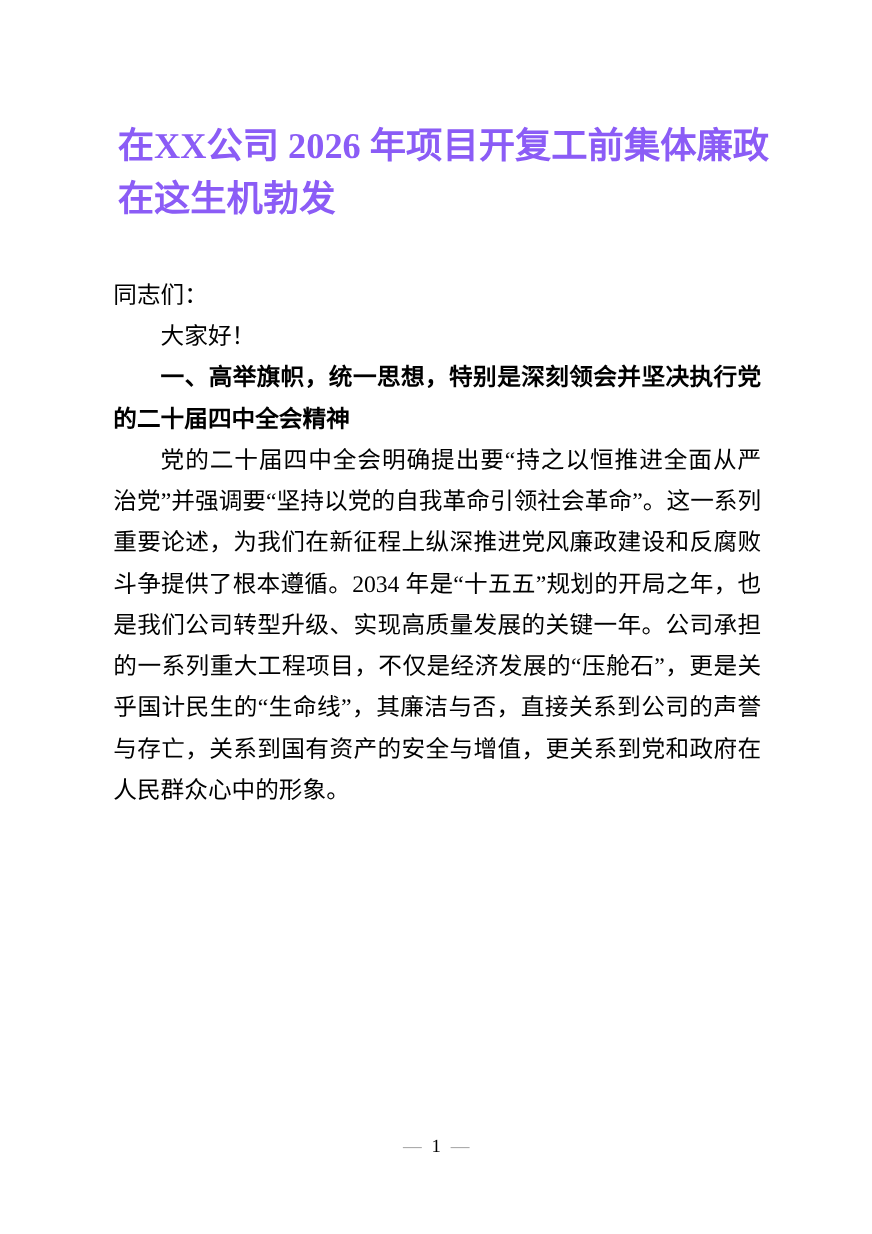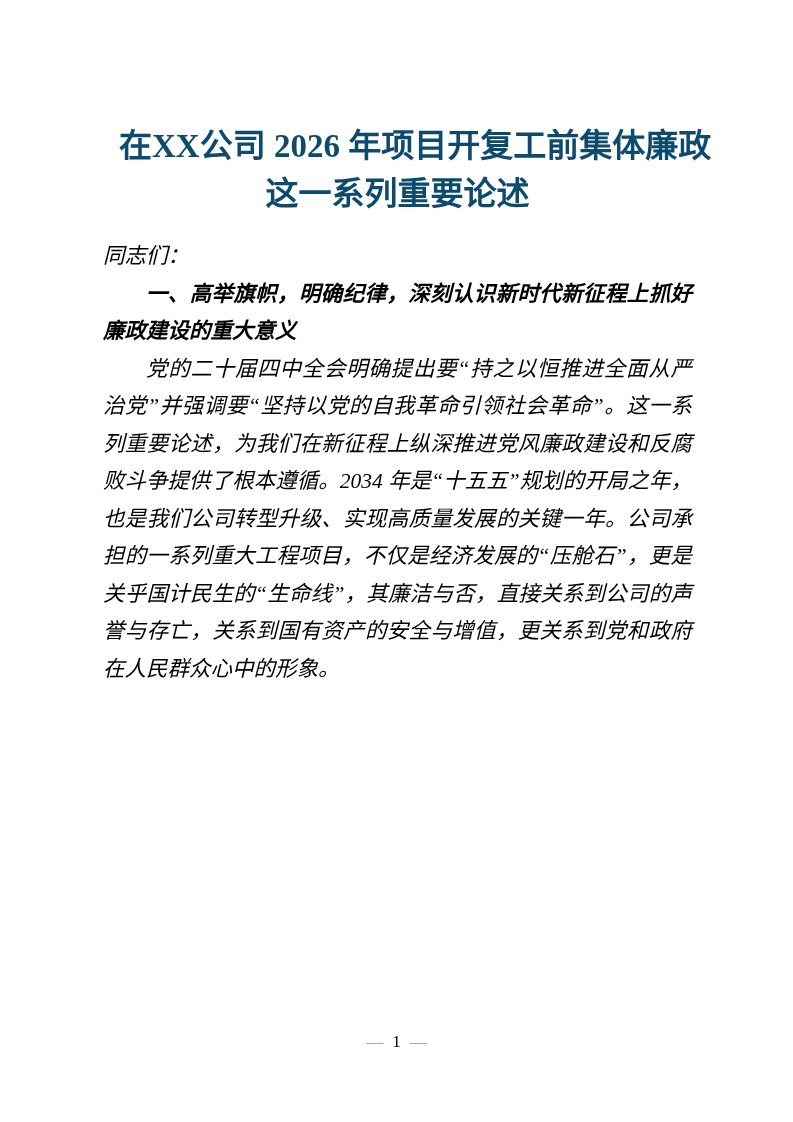--- a/index.html
+++ b/index.html
@@ -14,40 +14,38 @@
     height: 1122px;
     margin: 0 auto;
     background: #ffffff;
     box-sizing: border-box;
     padding: 106px 101px 0 103px;
     overflow: hidden;
     color: #000000;
     font-family: "Liberation Serif", "DejaVu Serif", serif;
   }
   .doc-title {
-    margin: 16px;
+    margin: 4px;
     padding: 0;
-    text-align: center;
     font-size: 33px;
     font-weight: bold;
     line-height: 48px;
     font-family: "Liberation Serif", "DejaVu Serif", serif;
-    color: #0c4a6e;
+    color: #8b5cf6;
   }
   .doc-title .title-line {
     display: block;
     white-space: nowrap;
   }
   .content {
-    margin-top: 20px;
+    margin-top: 44px;
     font-size: 21.5px;
     line-height: 37.5px;
     text-align: justify;
     text-justify: inter-ideograph;
-    font-style: italic;
   }
   .para {
     margin: 0;
     padding: 0;
     text-indent: 2em;
   }
   .para.no-indent {
     text-indent: 0;
   }
   .section-heading {
@@ -78,26 +76,27 @@
     padding: 0 9px;
   }
 </style>
 </head>
 <body>
 
 <div class="page">
 
   <h1 class="doc-title">
     <span class="title-line">在XX公司 2026 年项目开复工前集体廉政</span>
-    <span class="title-line">这一系列重要论述</span>
+    <span class="title-line">在这生机勃发</span>
   </h1>
 
   <div class="content">
     <p class="para no-indent">同志们：</p>
-    <h2 class="section-heading">一、高举旗帜，明确纪律，深刻认识新时代新征程上抓好廉政建设的重大意义</h2>
+    <p class="para">大家好！</p>
+    <h2 class="section-heading">一、高举旗帜，统一思想，特别是深刻领会并坚决执行党的二十届四中全会精神</h2>
     <p class="para">党的二十届四中全会明确提出要“持之以恒推进全面从严治党”并强调要“坚持以党的自我革命引领社会革命”。这一系列重要论述，为我们在新征程上纵深推进党风廉政建设和反腐败斗争提供了根本遵循。2034 年是“十五五”规划的开局之年，也是我们公司转型升级、实现高质量发展的关键一年。公司承担的一系列重大工程项目，不仅是经济发展的“压舱石”，更是关乎国计民生的“生命线”，其廉洁与否，直接关系到公司的声誉与存亡，关系到国有资产的安全与增值，更关系到党和政府在人民群众心中的形象。</p>
   </div>
 
   <div class="page-footer">
     <span class="dash">—</span><span class="num">1</span><span class="dash">—</span>
   </div>
 
 </div>
 
 </body></html>

